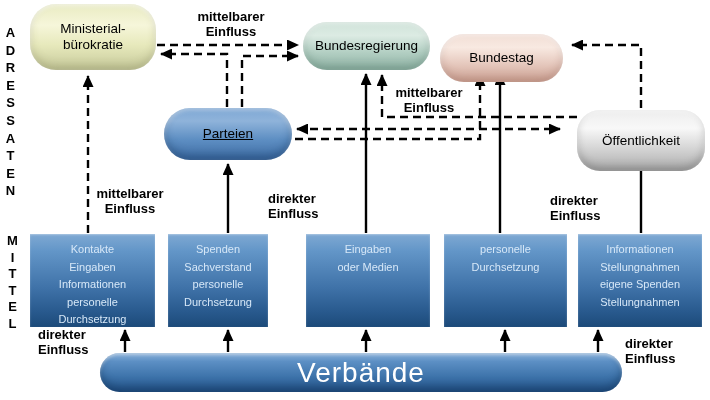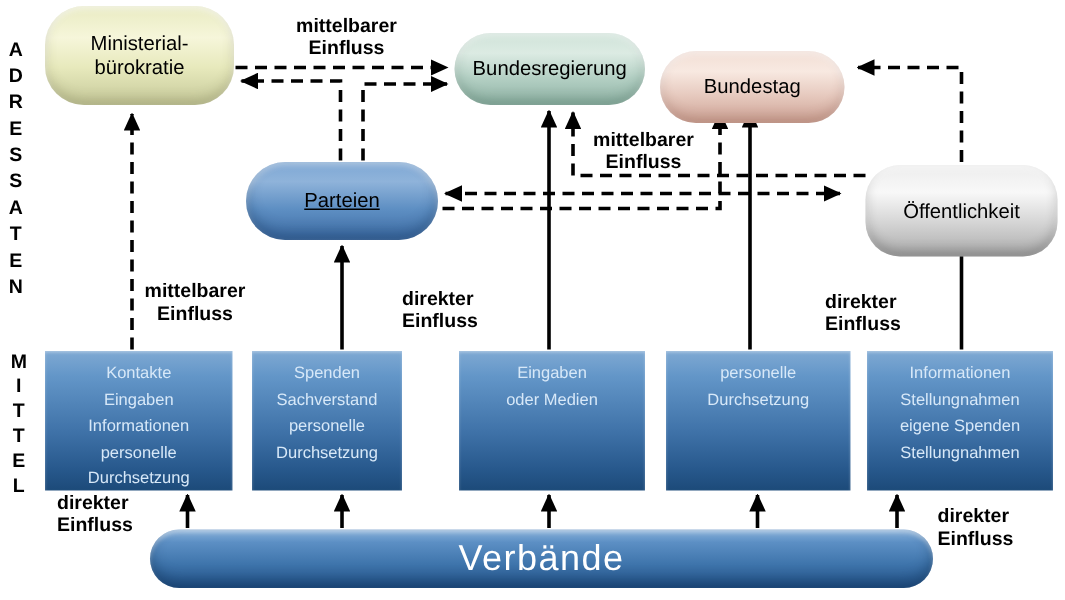--- a/index.html
+++ b/index.html
@@ -42,21 +42,21 @@
   }
   .cap-oeffentlichkeit{
     left:577px;top:110px;width:128px;height:61px;border-radius:23px;
     background:linear-gradient(180deg,#ededed 0%,#f8f8f8 30%,#d6d6d6 62%,#ababab 100%);
     box-shadow:inset 0 -4px 8px rgba(0,0,0,.22), inset 0 2px 4px rgba(255,255,255,.8);
   }
   .cap-verbaende{
     left:100px;top:353px;width:522px;height:39px;border-radius:20px;
     background:linear-gradient(180deg,#8ab3dc 0%,#5c8fc4 22%,#3e74ab 60%,#26568c 100%);
     box-shadow:inset 0 -5px 9px rgba(5,35,70,.4), inset 0 2px 3px rgba(255,255,255,.45);
-    color:#fff;font-size:24px;letter-spacing:1px;
+    color:#fff;font-size:28px;letter-spacing:1px;
   }
   .mbox{
     position:absolute;z-index:2;top:234px;height:93px;box-sizing:border-box;
     padding-top:7px;text-align:center;font-size:11px;line-height:17.5px;color:#d7e8f8;
     background:linear-gradient(180deg,#7fa9d3 0%,#6396c8 18%,#3f72a8 58%,#28598d 84%,#1c4a79 100%);
     box-shadow:inset 0 1px 2px rgba(255,255,255,.35);
   }
   #mbox1{left:30px;width:125px;}
   #mbox2{left:168px;width:100px;}
   #mbox3{left:306px;width:124px;}

